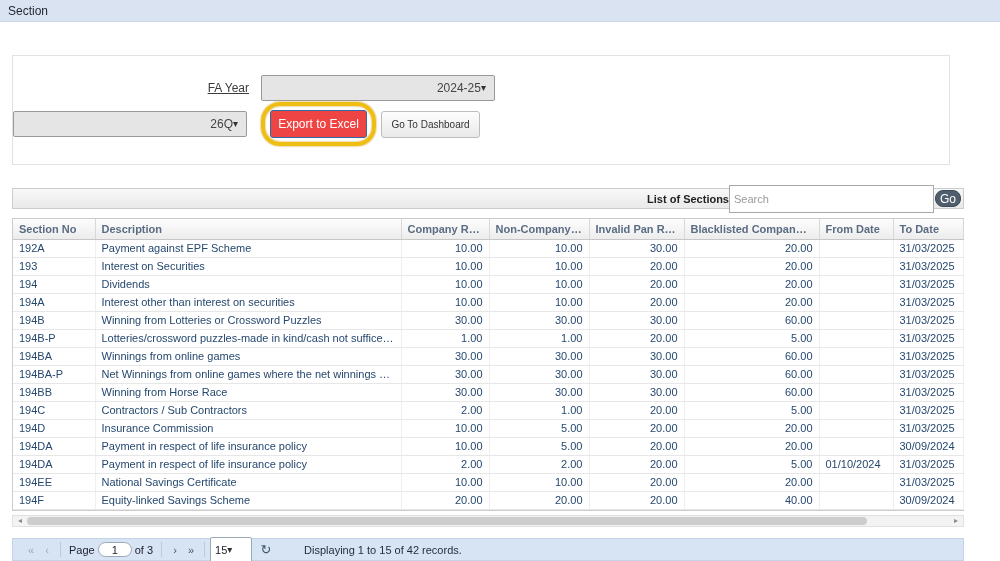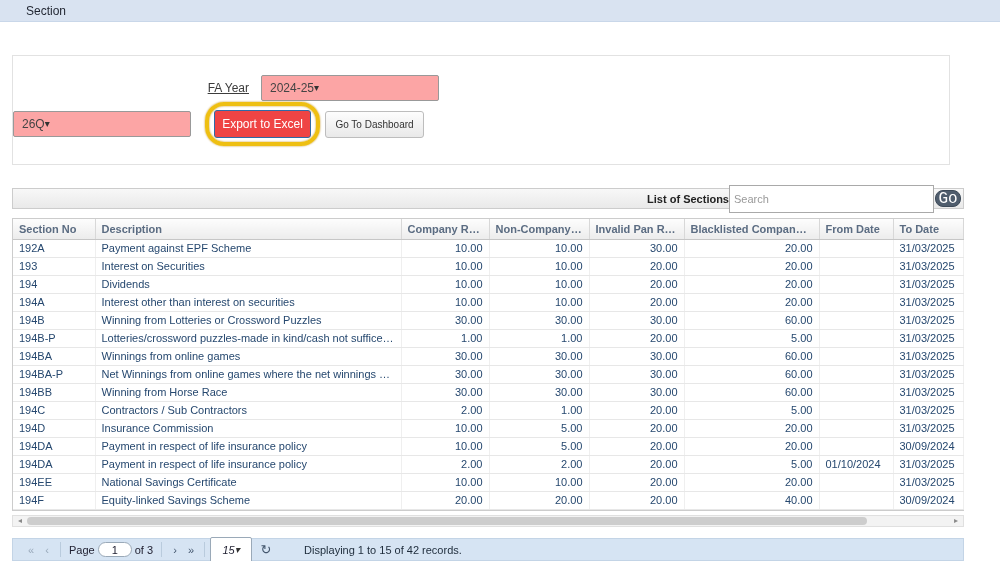--- a/index.html
+++ b/index.html
@@ -9,36 +9,36 @@
     background:#ffffff;
     color:#333;
     font-size:12px;
     position:relative;
     overflow:hidden;
   }
 
   
   .topbar {
     height:22px; background:#d9e3f1; border-bottom:1px solid #c9d7e9;
-    display:flex; align-items:center; padding:0 26px;
+    display:flex; align-items:center; padding:0 8px;
     font-size:12px; color:#1f2430;
   }
 
   
   .form-panel {
     position:absolute; left:12px; top:55px; width:938px; height:110px;
     background:#fff; border:1px solid #e2e2e2;
   }
   .frow { position:absolute; left:0; height:28px; display:flex; align-items:center; }
   .frow.r1 { top:18px; }
   .frow.r2 { top:54px; }
   .flabel { width:248px; text-align:right; padding-right:12px; color:#3c3c3c; font-size:12px;text-decoration:underline; }
   .select {
-    width:178px; height:26px; border:1px solid #999; border-radius:2px; background:#fca5a5;
-    display:flex; align-items:center; justify-content:flex-start;
+    width:234px; height:26px; border:1px solid #999; border-radius:2px; background:#e5e5e5;
+    display:flex; align-items:center; justify-content:flex-end;
     padding:0 8px; font-size:12px; color:#444; cursor:default;
   }
   .chev { font-size:10px; color:#333; line-height:1; }
 
   .export-wrap { position:relative; margin-left:23px; }
   .btn-primary {
     position:relative; z-index:1;
     width:97px; height:28px; background:#ef4444; border:1px solid #2f6aa6;
     color:#fff; font-size:12px; border-radius:3px; cursor:pointer;
     font-family:"Liberation Sans", sans-serif;
@@ -65,21 +65,21 @@
   .list-title { font-weight:bold; font-size:11px; color:#222; }
   .search-area { display:flex; align-items:center; }
   .search-input {
     width:205px; height:17px; border:1px solid #a9a9a9; font-size:11px;
     padding:13px 4px; font-family:"Liberation Sans", sans-serif; color:#333;
   }
   .search-input::placeholder { color:#999; }
   .go-btn {
     width:26px; height:17px; margin-left:1px;
     background:#4f5d6d; color:#fff; border:1px solid #3d4a58; border-radius:8px;
-    font-size:16px; line-height:1; cursor:pointer; font-family:Liberation Mono, monospace;
+    font-size:12px; line-height:1; cursor:pointer; font-family:Liberation Sans, sans-serif;
   }
 
   
   .grid {
     position:absolute; left:12px; top:218px; width:952px;
     border:1px solid #cccccc; background:#fff;
   }
   table { table-layout:fixed; width:950px; border-collapse:collapse; }
   th, td {
     font-size:11px; padding:0 6px; white-space:nowrap; overflow:hidden; text-overflow:ellipsis;
@@ -120,22 +120,22 @@
   }
   .pbtn.disabled { color:#9aaabb; cursor:default; }
   .psep { width:1px; height:15px; background:#b9cbdd; margin:0 5px; }
   .ptext { margin:12px 3px; }
   .page-input {
     width:34px; height:15px; border:1px solid #9aa9b8; border-radius:8px;
     text-align:center; font-size:11px; font-family:"Liberation Sans", sans-serif; color:#223;
   }
   .size-select {
     width:42px; height:26px; background:#fff; border:1px solid #9aa9b8; border-radius:2px;
-    display:inline-flex; align-items:center; justify-content:center;
-    padding:0 4px; font-size:11px; cursor:pointer;font-style:italic;
+    display:inline-flex; align-items:center; justify-content:flex-start;
+    padding:0 4px; font-size:11px; cursor:pointer;
   }
   .refresh { font-size:13px; margin-left:6px; }
   .pstatus { margin-left:30px; color:#1d2b3a; }
 </style>
 </head>
 <body>
 
 <div class="topbar">
   <span>Section</span>
 </div>

